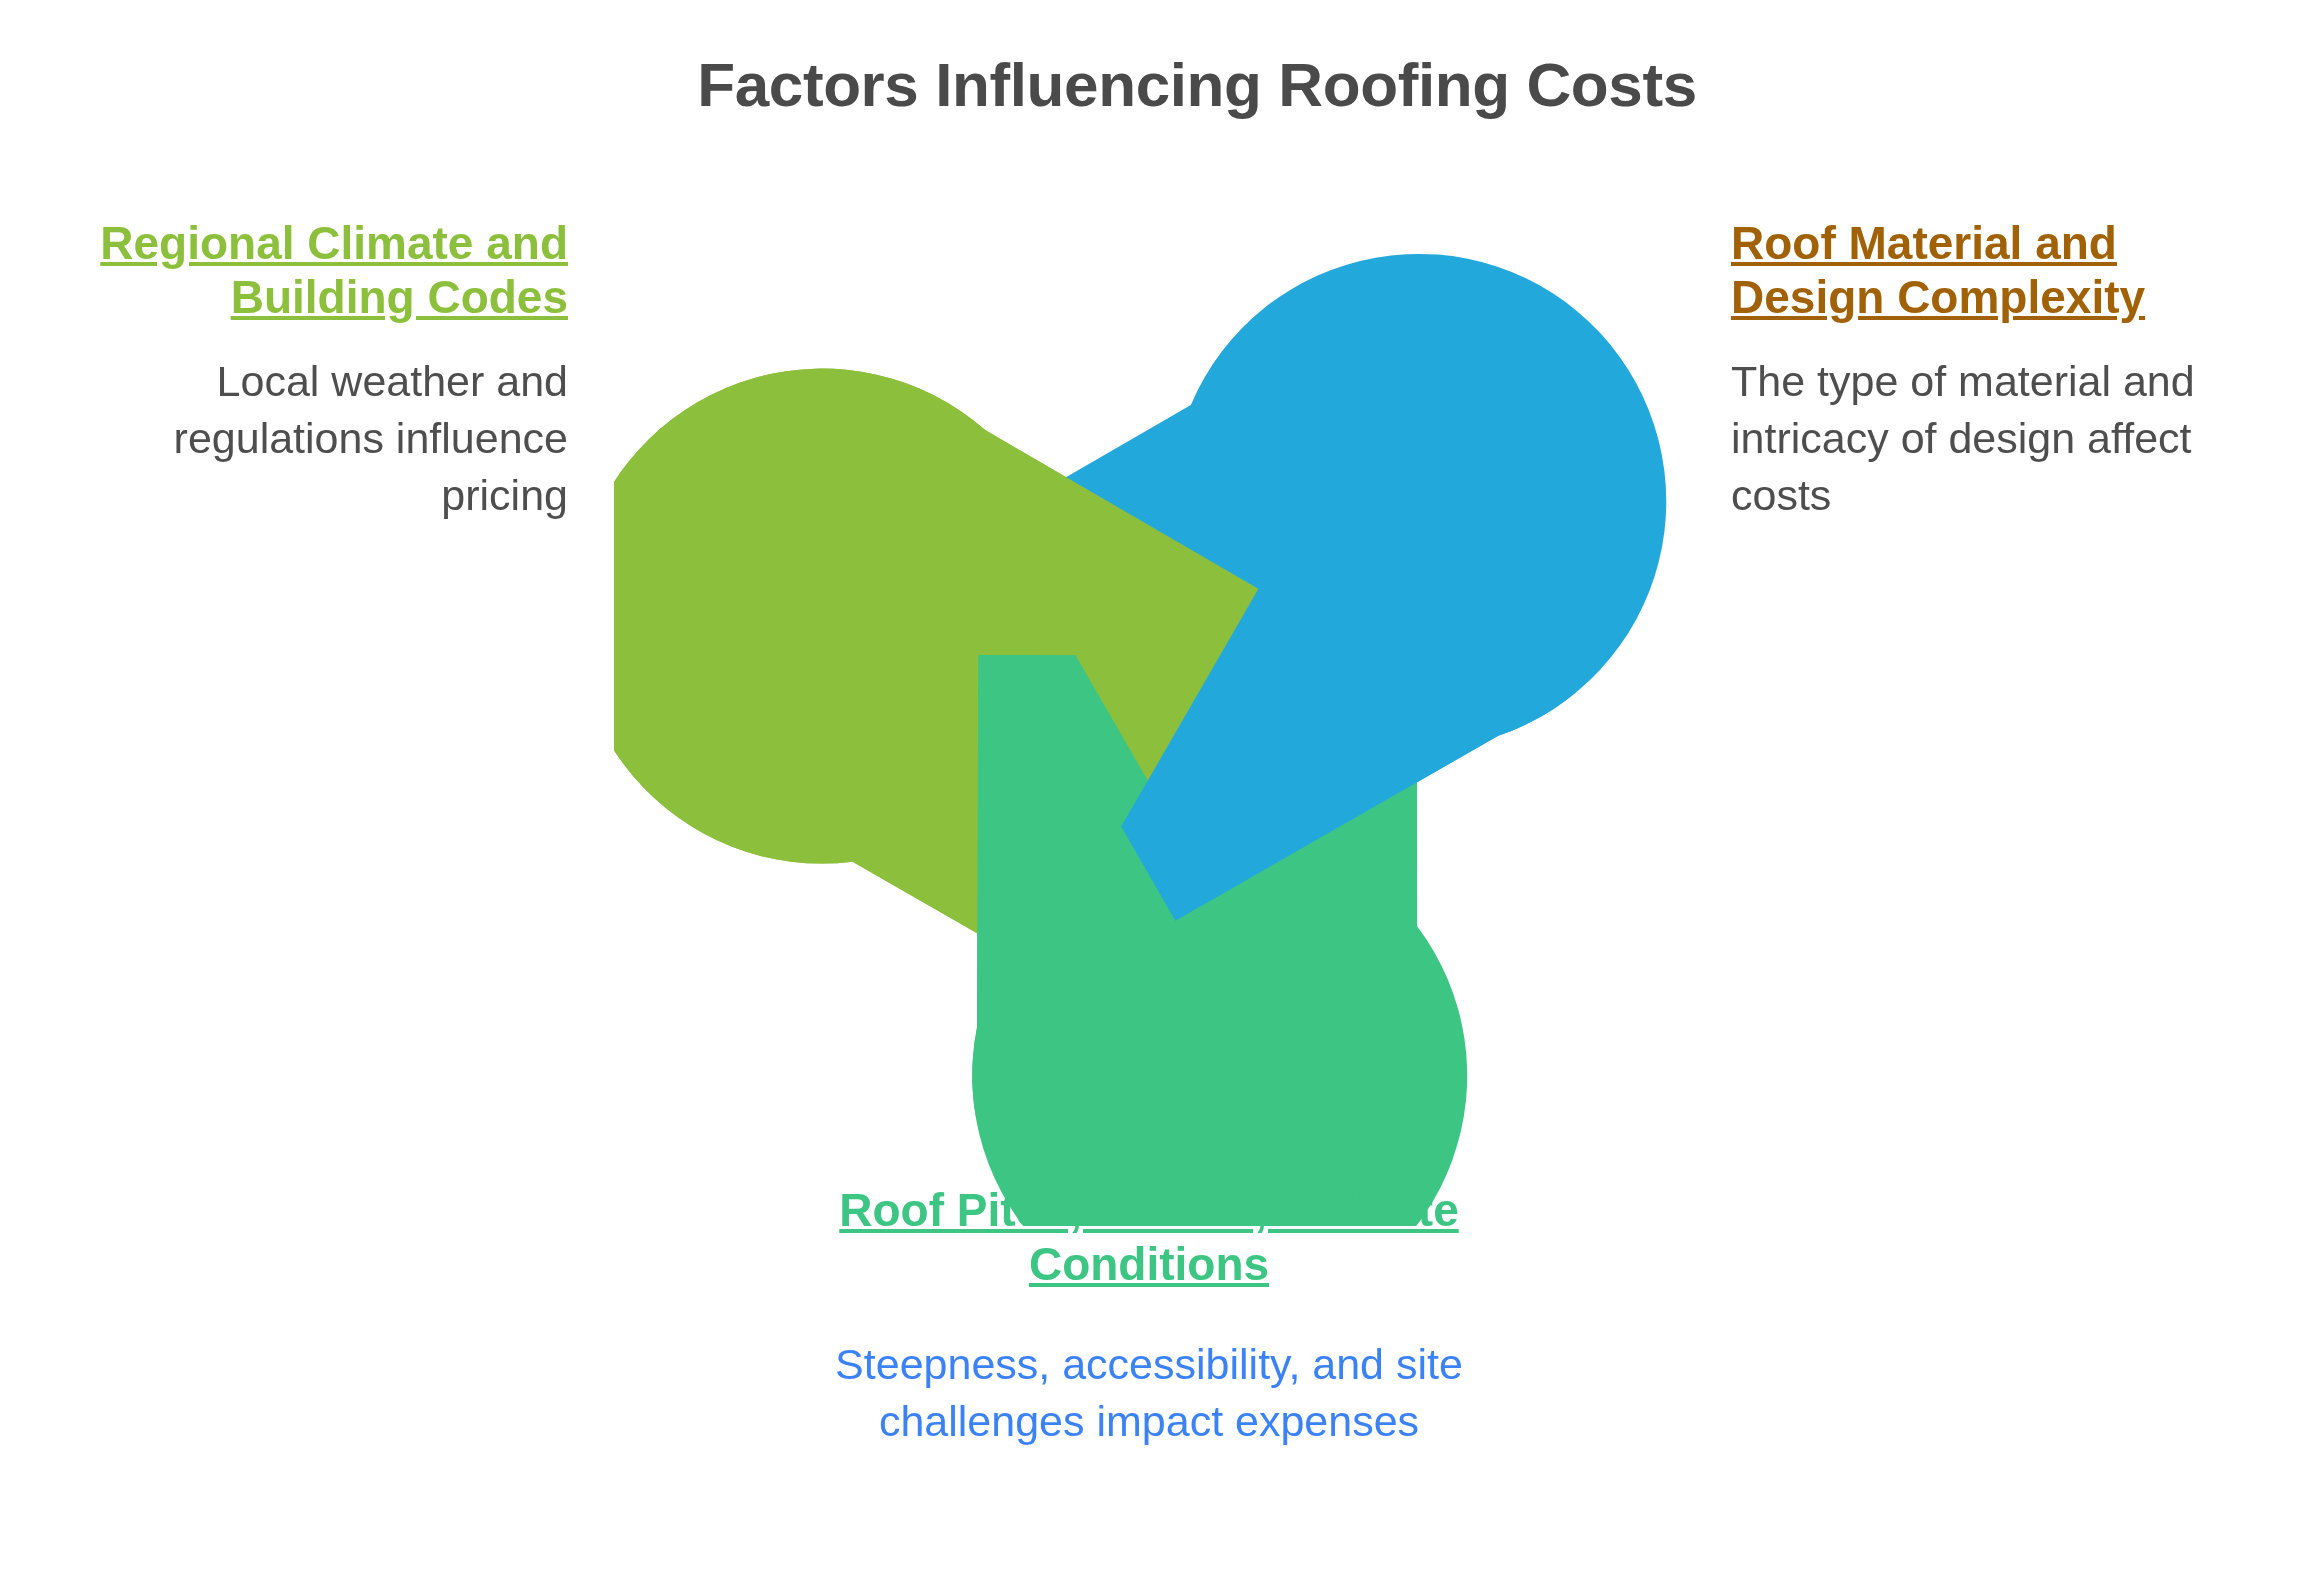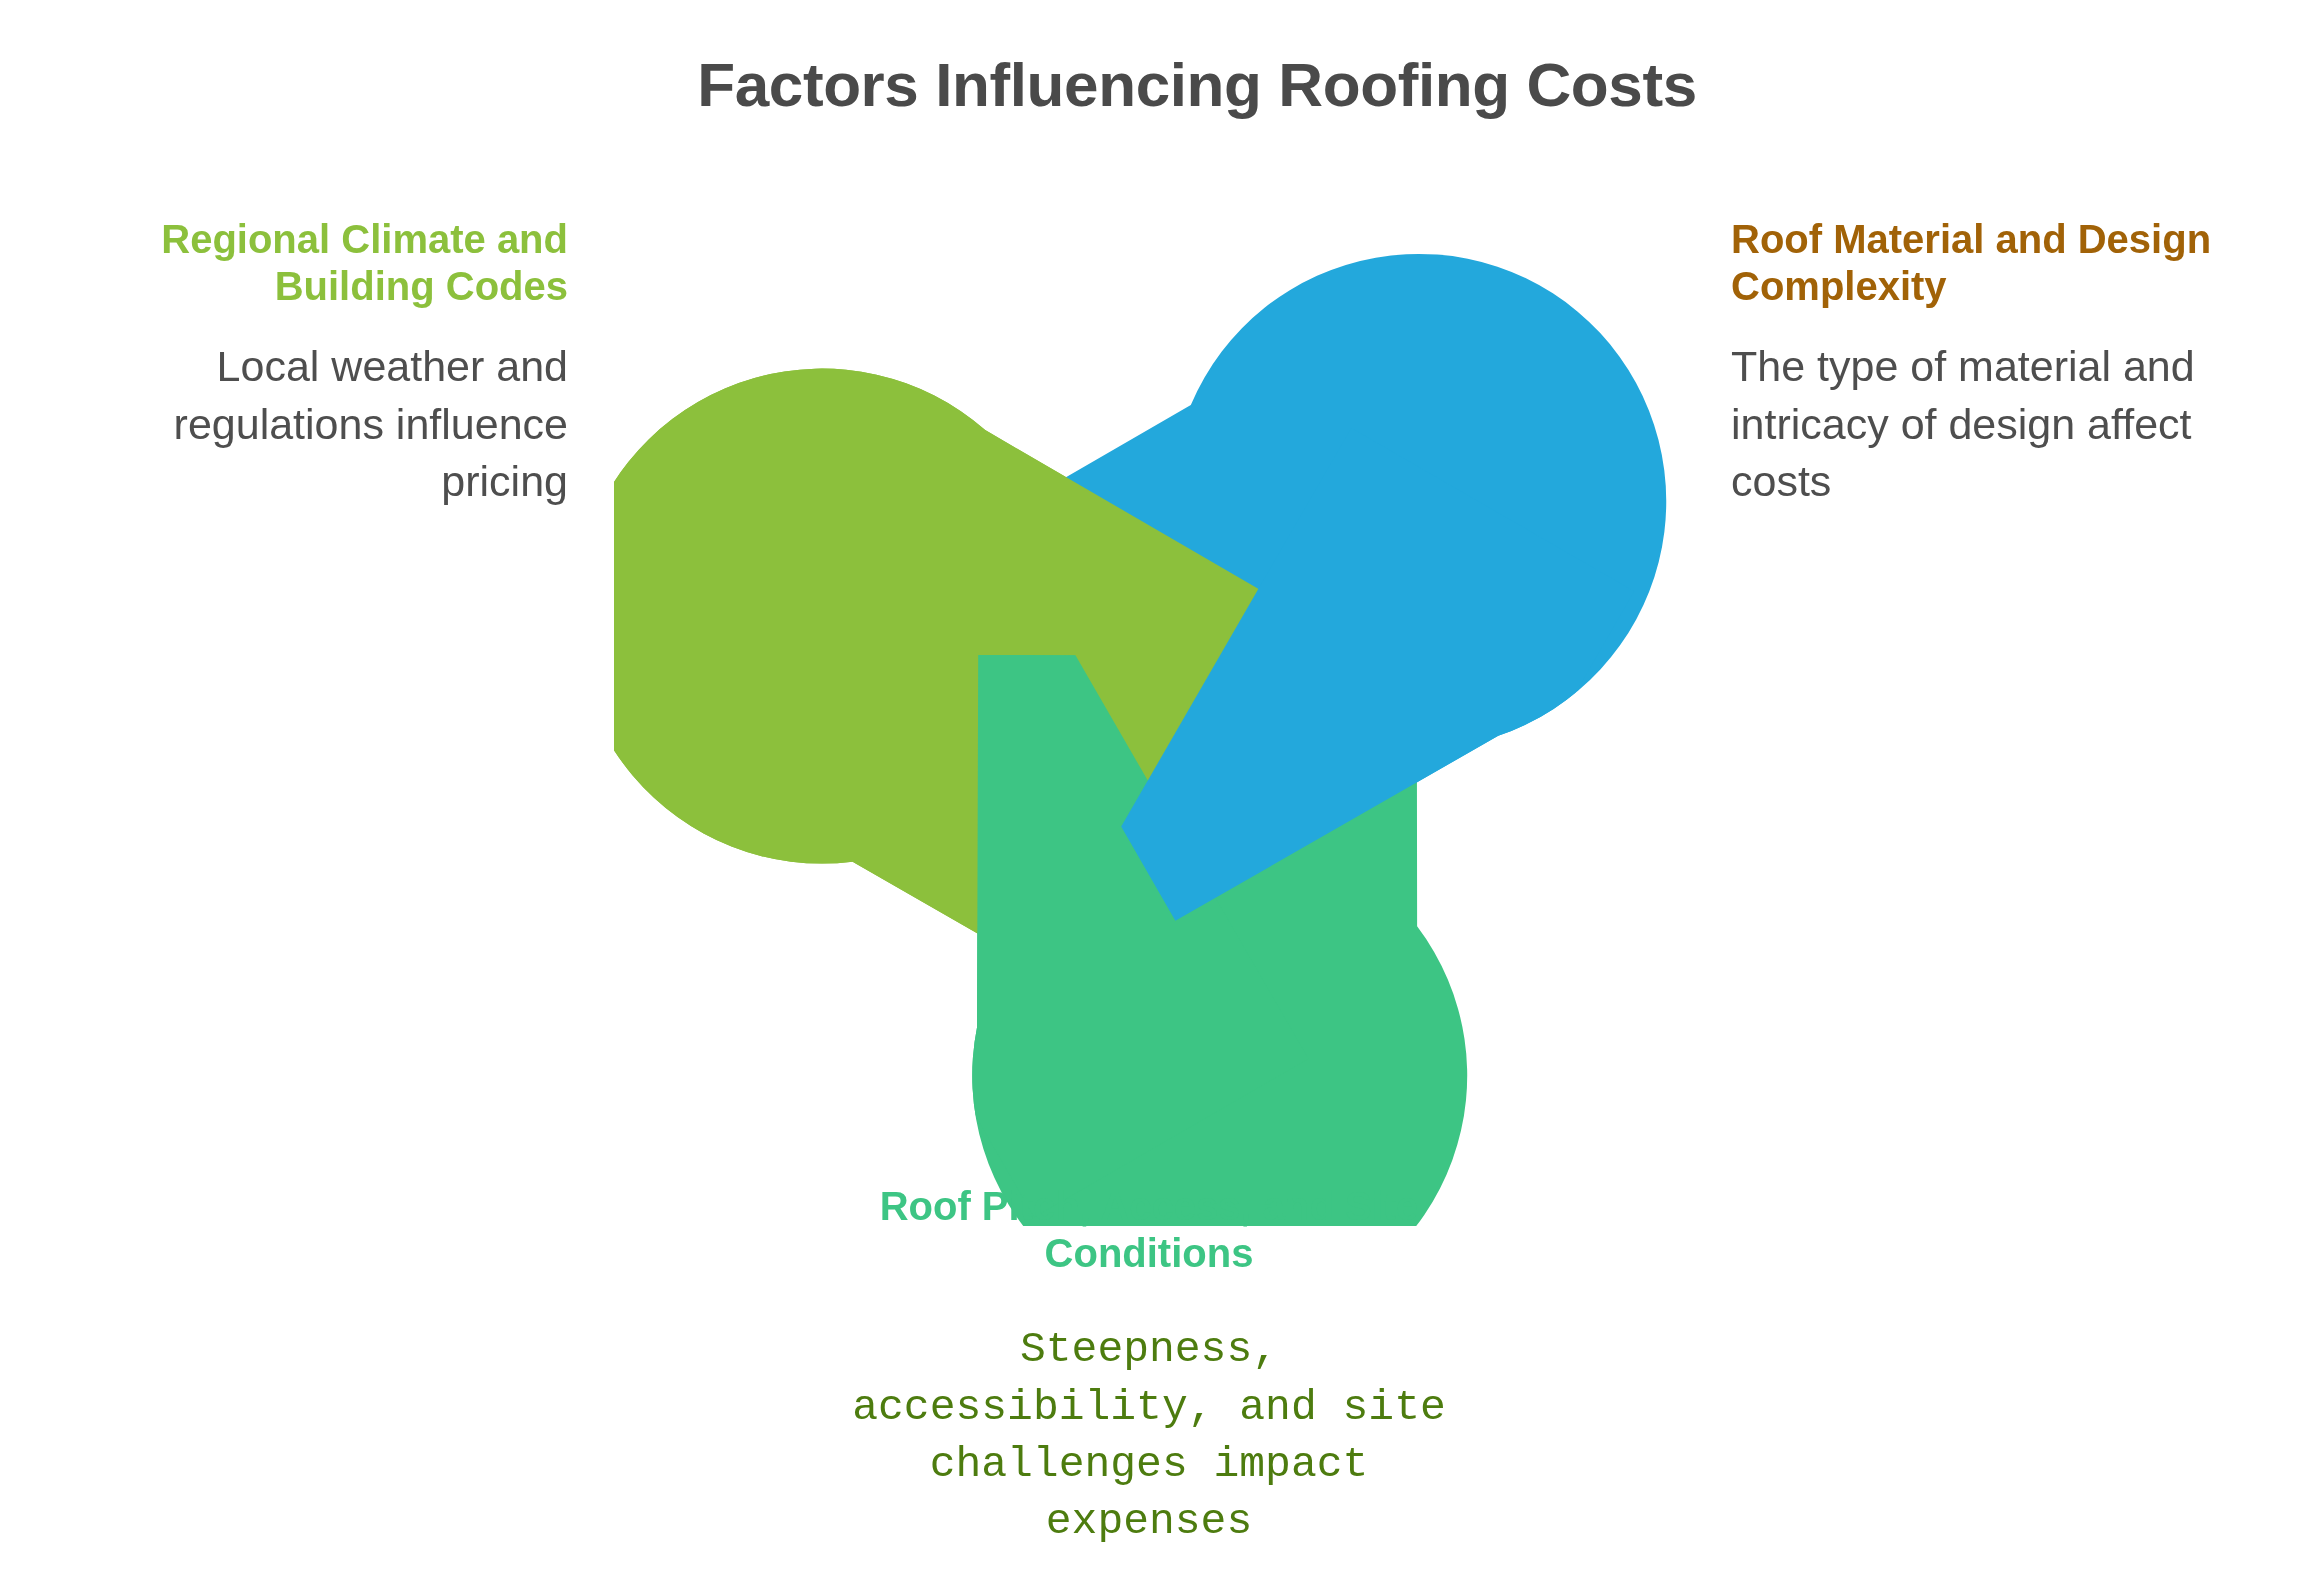--- a/index.html
+++ b/index.html
@@ -34,24 +34,25 @@
     color: #4a4a4a;
     letter-spacing: -0.4px;
     line-height: 1.18;
     padding-left: 44px;
   }
 
   
   .block { position: absolute; }
 
   .block-heading {
-    font-size: 40px;
+    font-size: 46px;
     font-weight: bold;
     line-height: 1.18;
     margin: 0 0 28px 0;
+    text-decoration: underline;
   }
 
   .block-body {
     font-size: 43px;
     font-weight: normal;
     color: #4e4e4e;
     line-height: 1.33;
     margin: 0;
   }
 
@@ -185,17 +186,17 @@
     <div class="block-body" style="color: rgb(78, 78, 78);">Local weather and regulations influence pricing</div>
   </div>
 
   <div class="block block-right">
     <div class="block-heading" style="color:#a16207">Roof Material and Design Complexity</div>
     <div class="block-body" style="color: rgb(78, 78, 78);">The type of material and intricacy of design affect costs</div>
   </div>
 
   <div class="block block-bottom">
     <div class="block-heading" style="color:#3dc584">Roof Pitch, Access, and Site Conditions</div>
-    <div class="block-body" style="color: #4d7c0f; font-family: Liberation Mono, monospace;">Steepness, accessibility, and site challenges impact expenses</div>
+    <div class="block-body" style="color: #3b82f6;">Steepness, accessibility, and site challenges impact expenses</div>
   </div>
 
 </div>
 
 
 </body></html>

